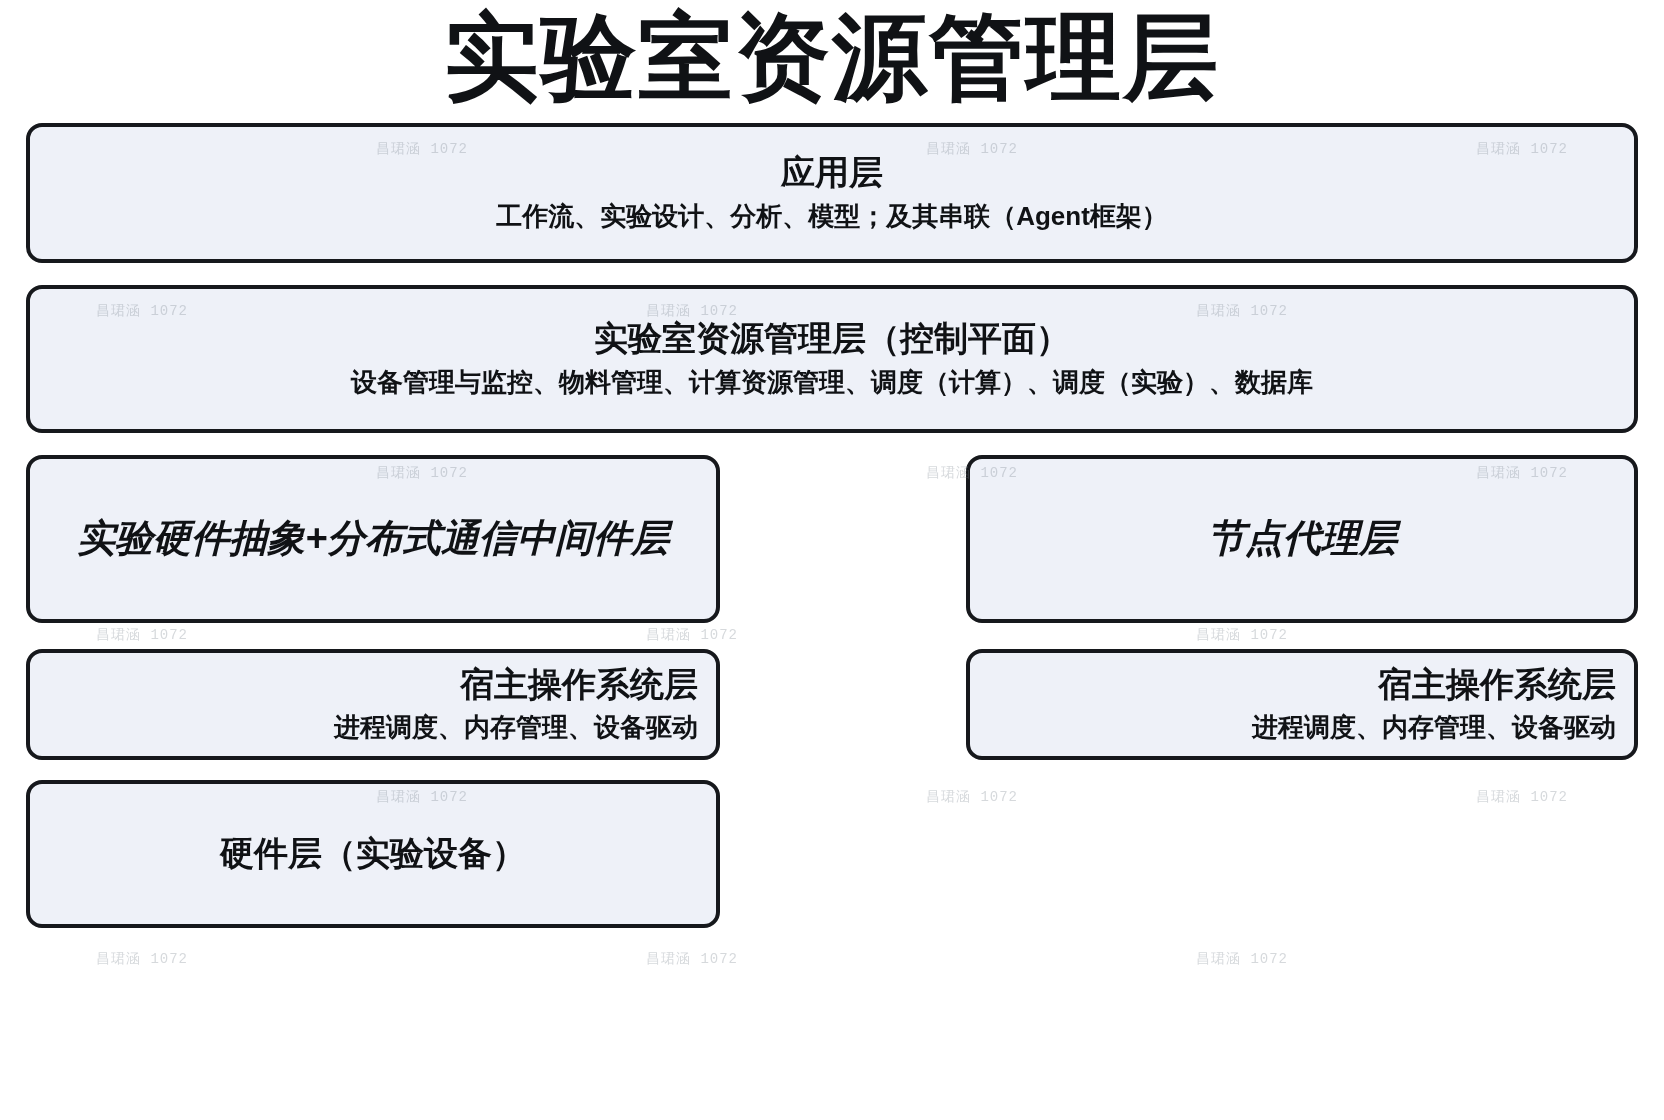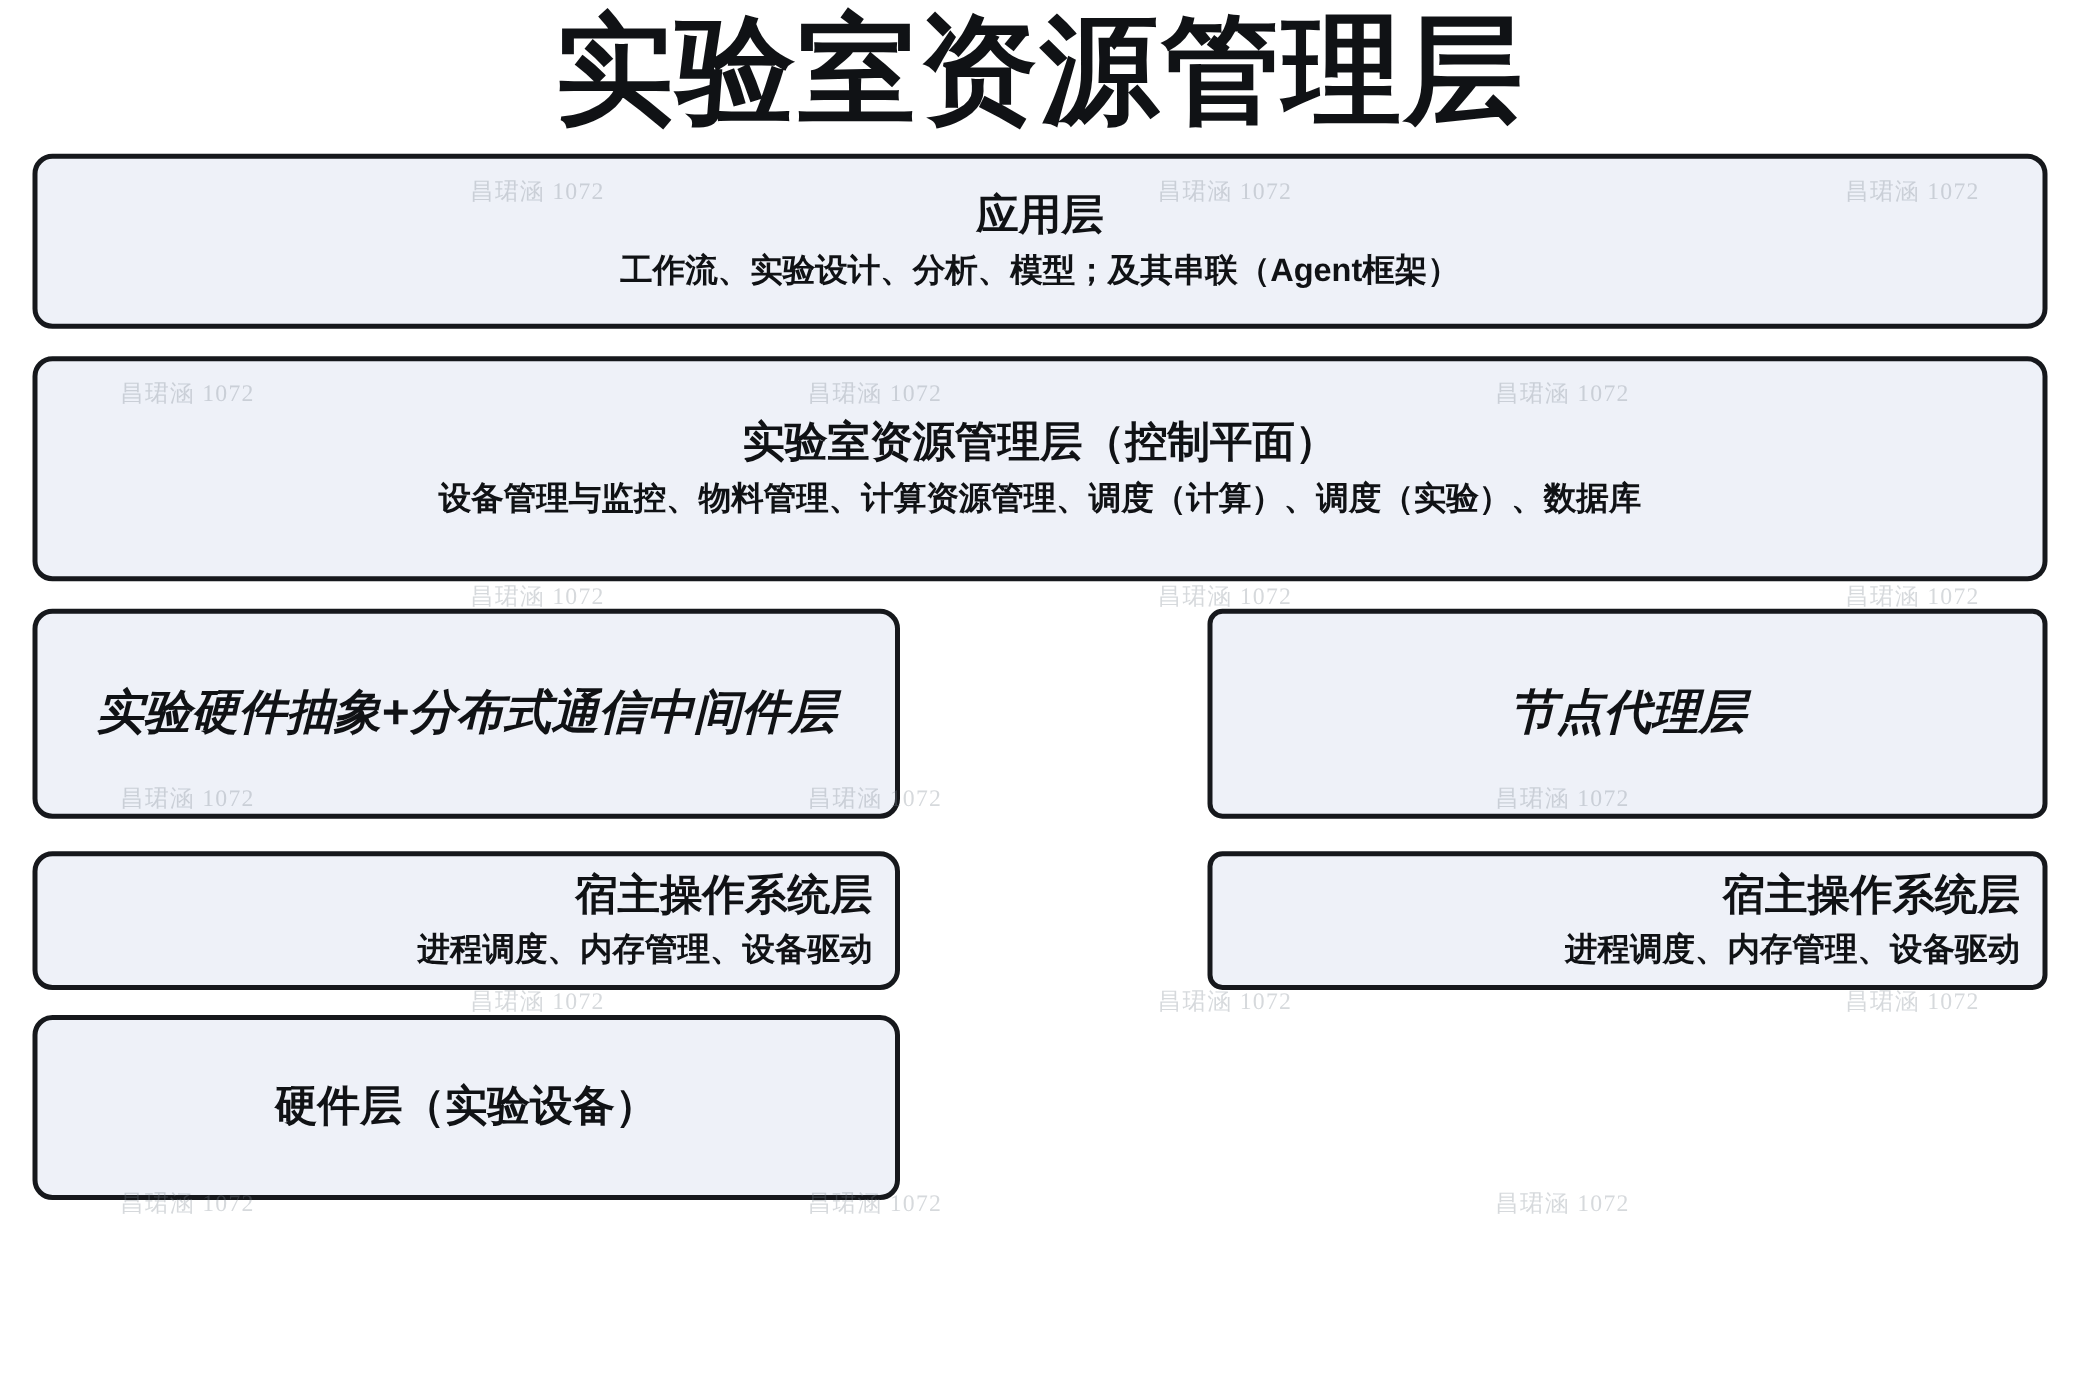--- a/index.html
+++ b/index.html
@@ -59,48 +59,48 @@
     line-height: 1.3;
     margin-top: 6px;
     color: #101215;
   }
 
   .full-row {
     width: 1612px;
     margin: 0 auto 22px auto;
   }
   #app-layer { height: 140px; }
-  #resource-layer { height: 180px; }
+  #resource-layer { height: 148px; }
 
   .split-row {
     width: 1612px;
     margin: 0 auto 20px auto;
     display: flex;
     justify-content: space-between;
   }
   .col {
     width: 694px;
   }
-  .col-right { width: 672px; border-radius: 12px; }
+  .col-right { width: 672px; }
 
   #hw-abstract-layer, #node-agent-layer { height: 168px; font-style: italic; }
   #host-os-left, #host-os-right { height: 111px; align-items: flex-end; }
   #hardware-left, #hardware-right { height: 148px; }
 
   .row-gap-big { margin-bottom: 26px; }
 
   
   .head-only .head { font-size: 38px; }
 
   
   .wm {
     position: absolute;
-    font-size: 19px;
+    font-size: 14px;
     color: rgba(120,128,140,0.30);
-    font-family: Liberation Serif, serif;
+    font-family: Liberation Mono, monospace;
     letter-spacing: 1px;
     white-space: nowrap;
     transform: rotate(0deg);
     pointer-events: none;
     user-select: none;
   }
 </style>
 </head>
 <body>
 

